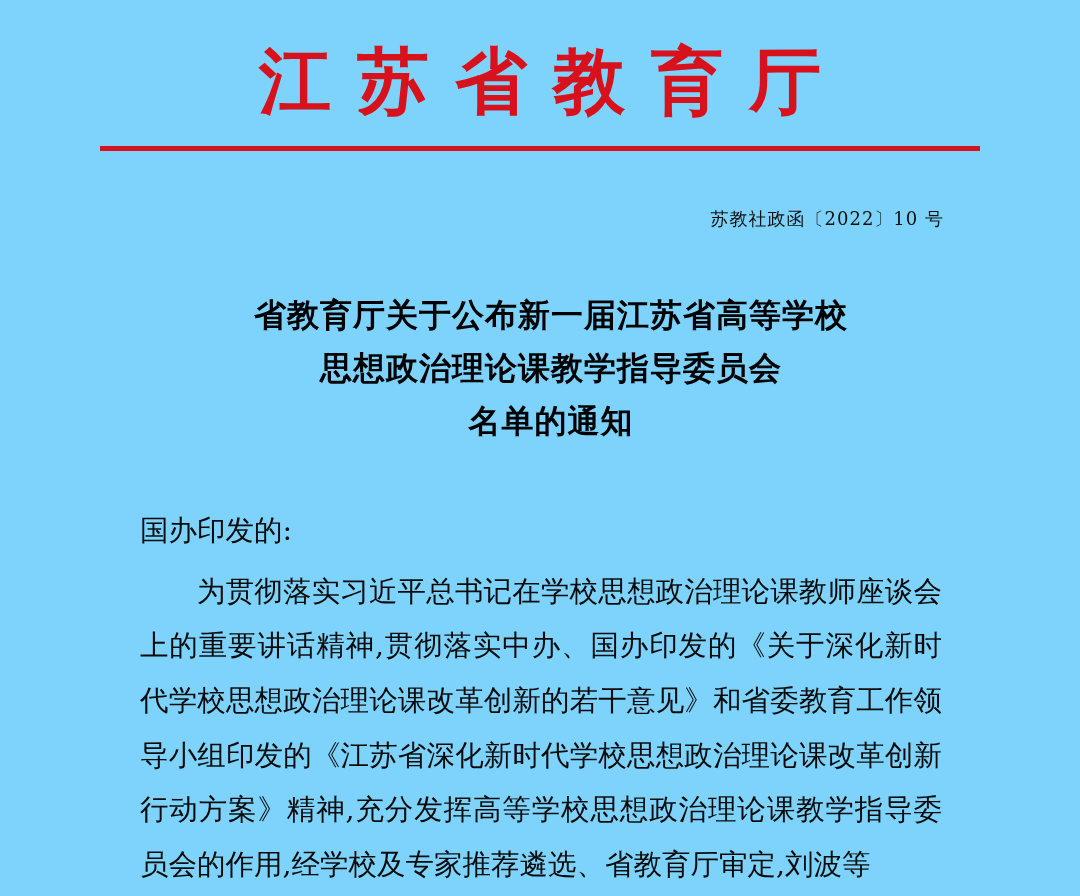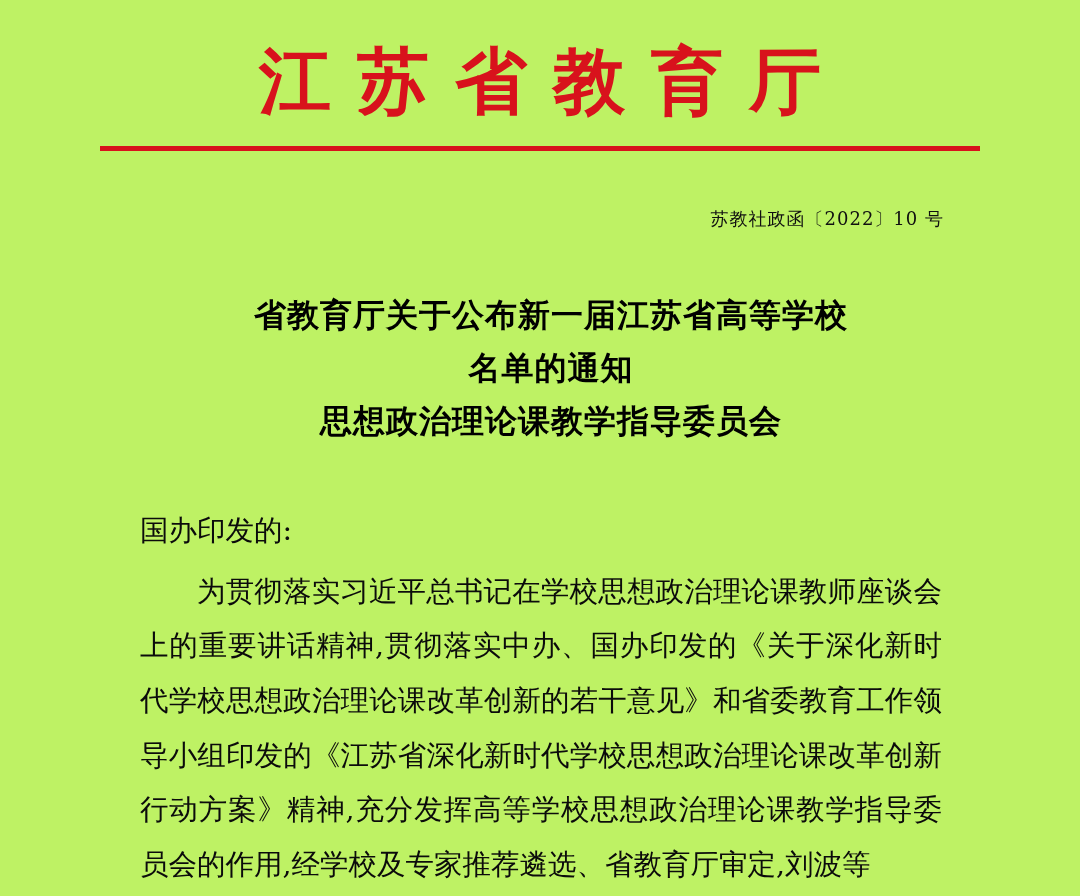--- a/index.html
+++ b/index.html
@@ -10,21 +10,21 @@
     width: 1080px;
     height: 896px;
     background: #ffffff;
     font-family: "DejaVu Serif", "Liberation Serif", serif;
     overflow: hidden;
   }
   .page {
     position: relative;
     width: 1080px;
     height: 896px;
-    background: #bef264;
+    background: #7dd3fc;
     box-sizing: border-box;
   }
   .letterhead {
     text-align: center;
     padding-top: 38px;
   }
   .letterhead-title {
     color: #d8121c;
     font-family: "DejaVu Serif", "Liberation Serif", serif;
     font-weight: bold;
@@ -85,22 +85,22 @@
 
   <div class="letterhead">
     <div class="letterhead-title">江苏省教育厅</div>
     <div class="red-rule"></div>
   </div>
 
   <div class="doc-number">苏教社政函〔2022〕10 号</div>
 
   <div class="doc-title">
     <span class="line">省教育厅关于公布新一届江苏省高等学校</span>
+    <span class="line">思想政治理论课教学指导委员会</span>
     <span class="line">名单的通知</span>
-    <span class="line">思想政治理论课教学指导委员会</span>
   </div>
 
   <div class="body-area">
     <p class="salutation">国办印发的:</p>
     <p class="para">为贯彻落实习近平总书记在学校思想政治理论课教师座谈会上的重要讲话精神,贯彻落实中办、国办印发的《关于深化新时代学校思想政治理论课改革创新的若干意见》和省委教育工作领导小组印发的《江苏省深化新时代学校思想政治理论课改革创新行动方案》精神,充分发挥高等学校思想政治理论课教学指导委员会的作用,经学校及专家推荐遴选、省教育厅审定,刘波等</p>
   </div>
 
 </div>
 
 </body></html>

